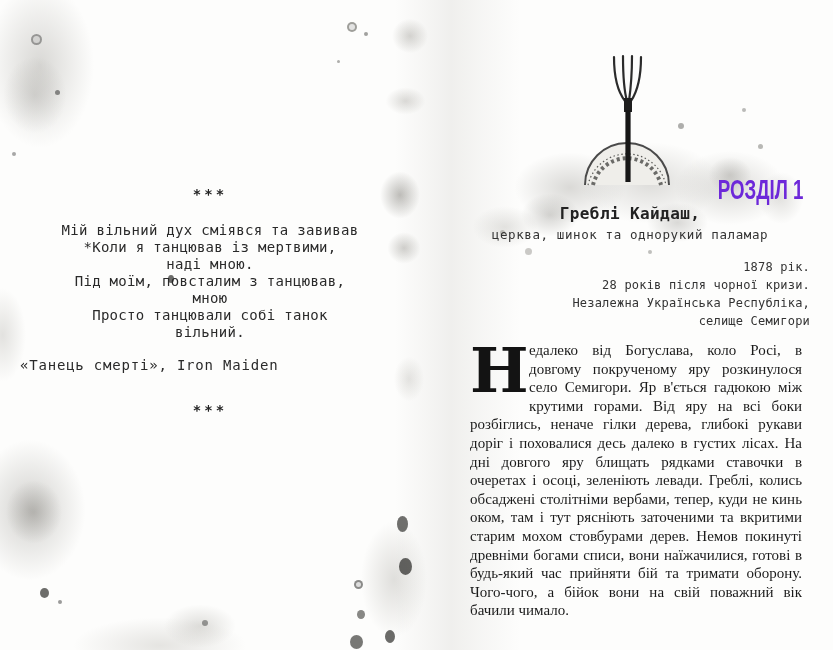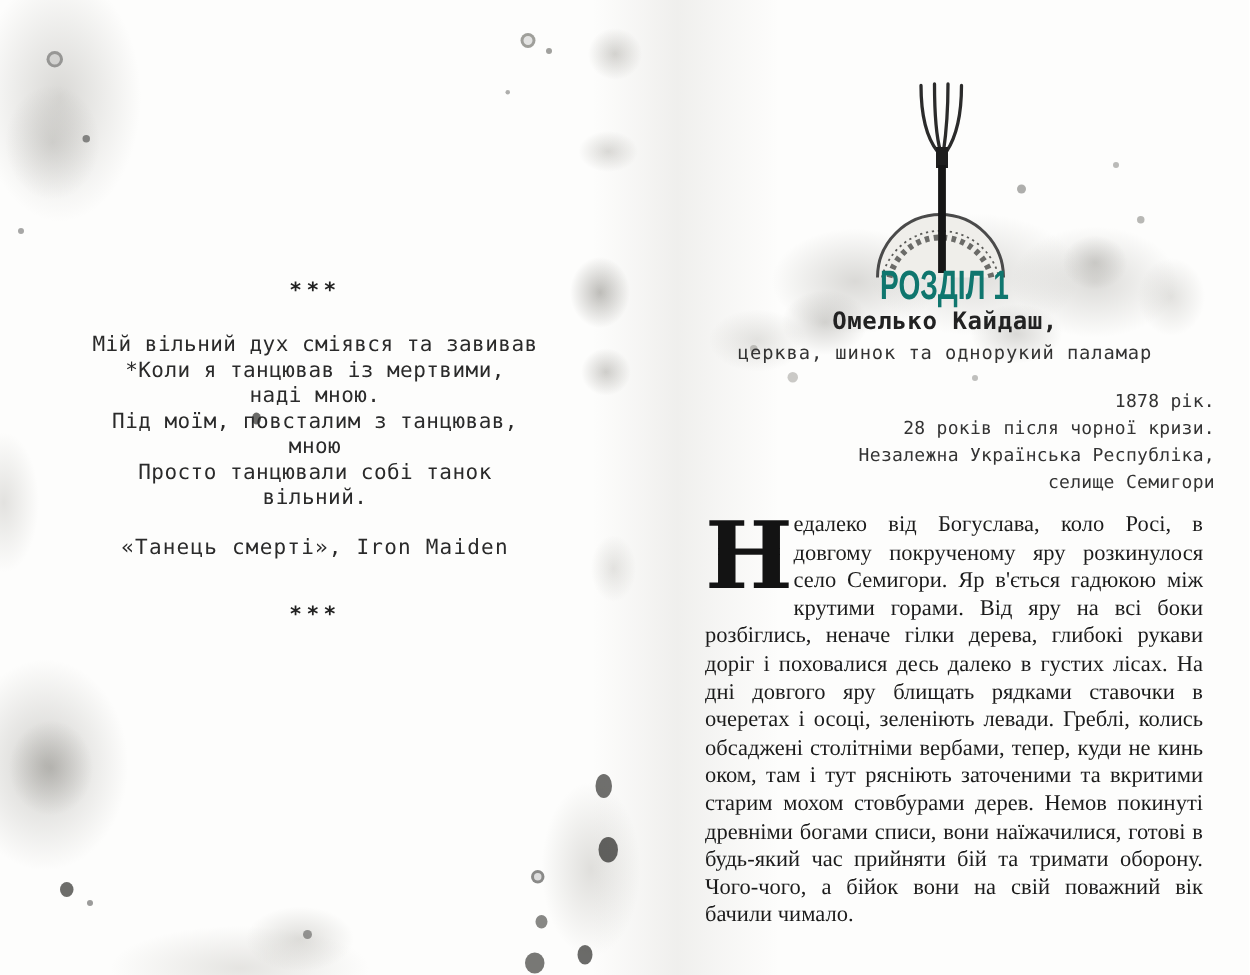--- a/index.html
+++ b/index.html
@@ -35,29 +35,29 @@
   }
   .divider-top{top:186px;}
   .divider-bottom{top:402px;}
   .epigraph{
     position:absolute;left:20px;top:222px;width:380px;
     text-align:center;font-size:14px;line-height:17px;
     letter-spacing:0.3px;color:#2a2a2a;
   }
   .attribution{
     position:absolute;left:20px;top:357px;width:380px;
-    text-align:center;font-size:14px;letter-spacing:0.8px;color:#2a2a2a;
+    text-align:left;font-size:14px;letter-spacing:0.8px;color:#2a2a2a;
   }
 
   
   .fork-svg{position:absolute;left:164px;top:52px;}
   .chapter-label{
-    position:absolute;left:20px;top:175px;width:380px;text-align:center;
+    position:absolute;left:20px;top:175px;width:380px;text-align:right;
     font-family:"Liberation Sans","DejaVu Sans",sans-serif;
-    font-weight:800;font-size:26px;color:#0f766e;letter-spacing:0;
+    font-weight:800;font-size:26px;color:#6d28d9;letter-spacing:0;
   }
   .chapter-label .condense{display:inline-block;transform:scale(0.72,1.05);transform-origin:center;}
   .chapter-title{
     position:absolute;left:20px;top:204px;width:380px;text-align:center;
     font-size:16px;font-weight:600;letter-spacing:0.4px;color:#222;
   }
   .chapter-subtitle{
     position:absolute;left:20px;top:227px;width:380px;text-align:center;
     font-size:12.5px;letter-spacing:0.6px;color:#333;
   }
@@ -152,21 +152,21 @@
       <path d="M4,133 A40,40 0 0 1 82,133" fill="none" stroke="#5a5a57" stroke-width="1.2" stroke-dasharray="1.5 2.5"></path>
       <path d="M30,5 C30,26 34,40 41,49" fill="none" stroke="#2b2b2b" stroke-width="2.2" stroke-linecap="round"></path>
       <path d="M39,4 C39,26 41,42 43,49" fill="none" stroke="#2b2b2b" stroke-width="2.2" stroke-linecap="round"></path>
       <path d="M48,4 C48,26 46,42 45,49" fill="none" stroke="#2b2b2b" stroke-width="2.2" stroke-linecap="round"></path>
       <path d="M57,5 C57,26 53,40 47,49" fill="none" stroke="#2b2b2b" stroke-width="2.2" stroke-linecap="round"></path>
       <rect x="40" y="46" width="8" height="14" fill="#1e1e1e"></rect>
       <rect x="41.4" y="58" width="5.2" height="72" fill="#161616"></rect>
     </svg>
 
     <div class="chapter-label"><span class="condense">РОЗДІЛ 1</span></div>
-    <div class="chapter-title mono">Омелько Кайдаш,</div>
+    <div class="chapter-title mono">Греблі Кайдаш,</div>
     <div class="chapter-subtitle mono">церква, шинок та однорукий паламар</div>
 
     <div class="setting mono">
       <div>1878 рік.</div>
       <div>28 років після чорної кризи.</div>
       <div>Незалежна Українська Республіка,</div>
       <div>селище Семигори</div>
     </div>
 
     <div class="body-text">

